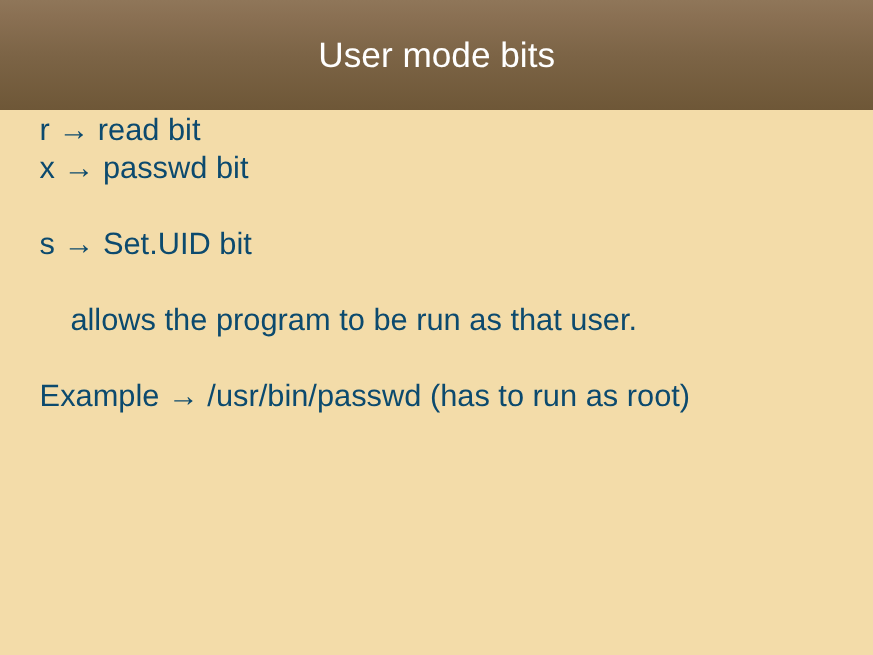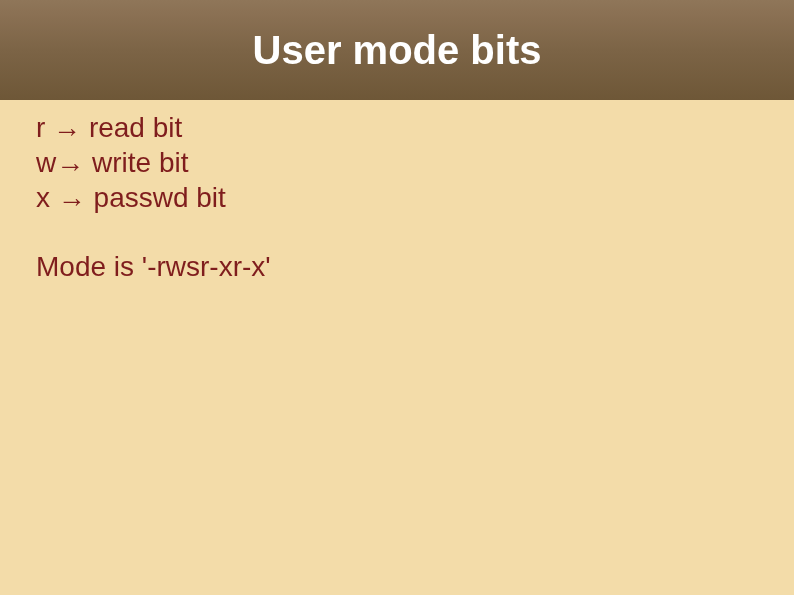--- a/index.html
+++ b/index.html
@@ -17,27 +17,27 @@
   .header {
     width: 100%;
     height: 100px;
     background: linear-gradient(to bottom, #8f7659 0%, #8a7053 15%, #7c6446 50%, #6e5737 100%);
     display: flex;
     align-items: center;
     justify-content: center;
   }
   .title {
     color: #ffffff;
-    font-size: 40px;
-    font-weight: bold;
+    font-size: 32px;
+    font-weight: normal;
     letter-spacing: 0px;
   }
   .content {
-    padding: 10px 36px 0 36px;
-    color: #7f1d1d;
+    padding: 0 36px 0 36px;
+    color: #0c4a6e;
     font-size: 28px;
     line-height: 1.25;
   }
   .block {
     margin-bottom: 34px;
   }
   .block:last-child {
     margin-bottom: 0;
   }
   .indent {
@@ -48,27 +48,28 @@
 <body>
 
 <div class="header">
   <div class="title">User mode bits</div>
 </div>
 
 <div class="content">
 
   <div class="block">
     <div>r  → read bit</div>
-    <div>w→ write bit</div>
     <div>x → passwd bit</div>
   </div>
 
   <div class="block">
+    <div>s → Set.UID bit</div>
   </div>
 
   <div class="block">
+    <div class="indent">allows the program to be run as that user.</div>
   </div>
 
   <div class="block">
-    <div>Mode is '-rwsr-xr-x'</div>
+    <div>Example → /usr/bin/passwd (has to run as root)</div>
   </div>
 
 </div>
 
 </body></html>

